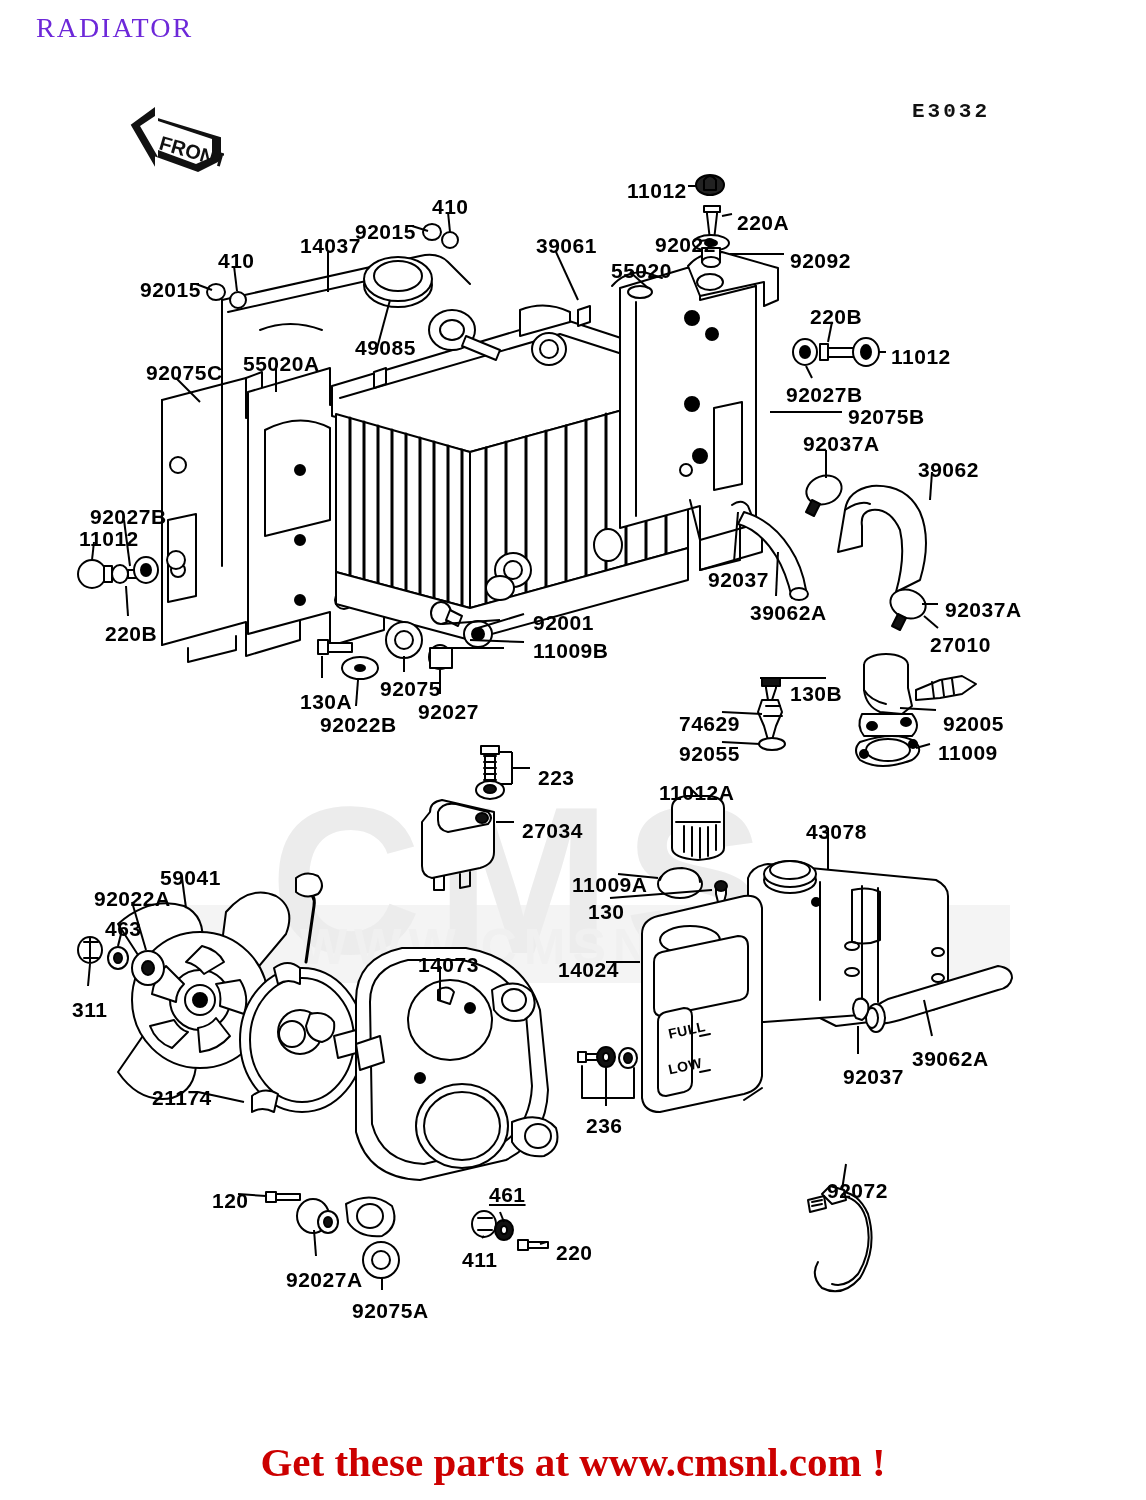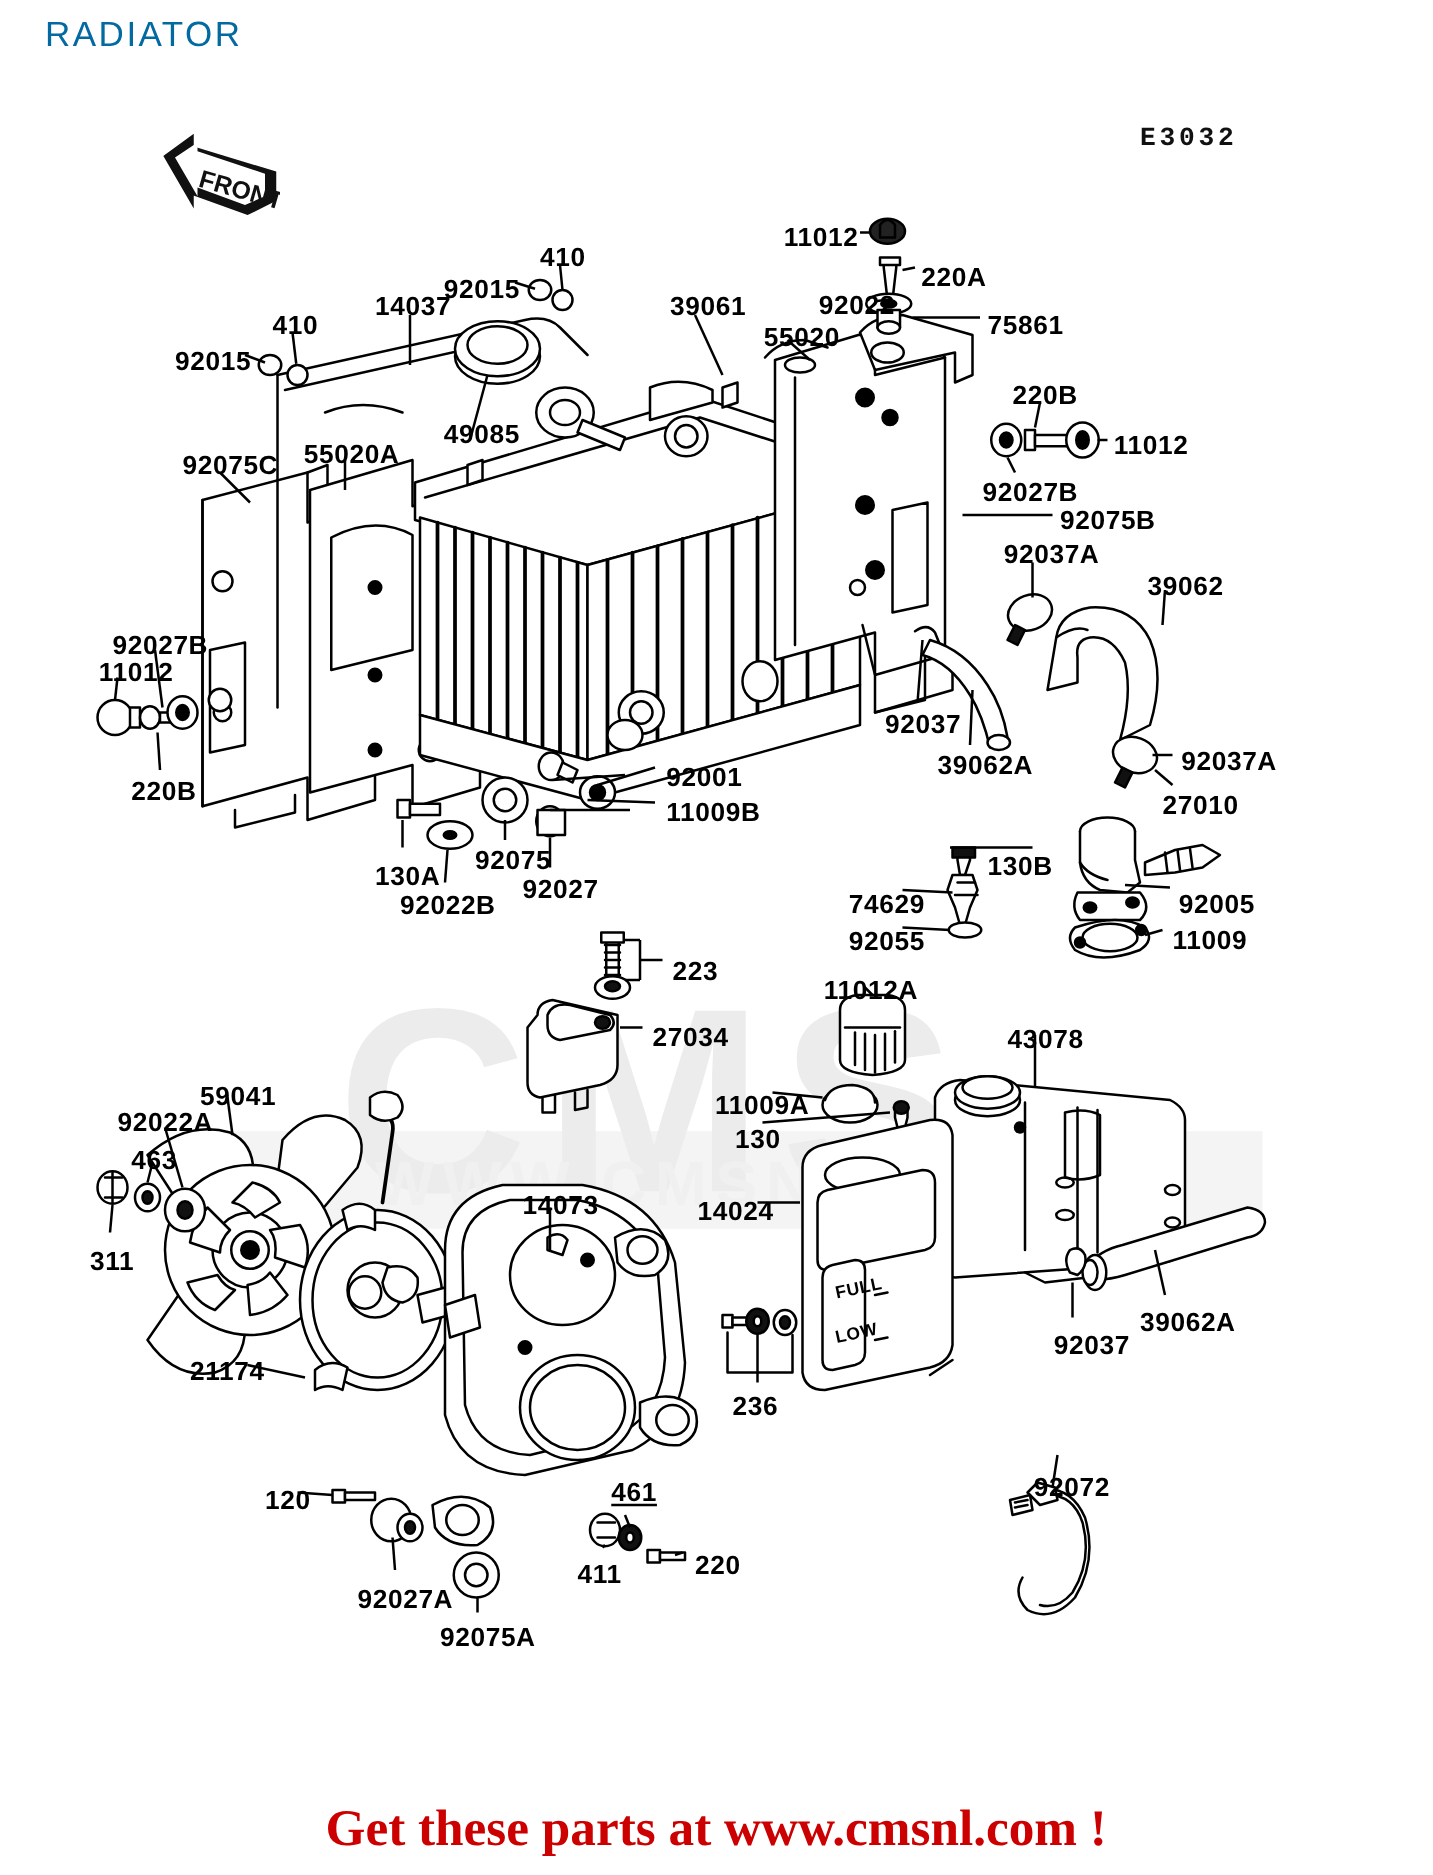--- a/index.html
+++ b/index.html
@@ -1,21 +1,21 @@
 <!DOCTYPE html>
 <html><head>
 <meta charset="utf-8">
 <style>
   html,body{margin:0;padding:0;background:#ffffff;}
   body{width:1146px;height:1500px;position:relative;overflow:hidden;
        font-family:"Liberation Sans", sans-serif;}
   #stage{position:absolute;left:0;top:0;width:1146px;height:1500px;background:#fff;}
 
   .page-title{position:absolute;left:36px;top:12px;font-size:28px;letter-spacing:2px;
-       color:#0369a1;font-family:Liberation Sans, sans-serif;}
+       color:#6d28d9;font-family:Liberation Serif, serif;}
 
   .diagram-code{position:absolute;left:912px;top:100px;font-size:21px;color:#111;
        font-family:"Liberation Mono","DejaVu Sans Mono",monospace;letter-spacing:3px;font-weight:700;}
 
   .footer-cta{position:absolute;left:0;top:1438px;width:1146px;text-align:center;
        font-size:41px;color:#cc0000;font-family:"Liberation Serif",serif;font-weight:700;}
 
   
   .lbl{position:absolute;font-size:21px;font-weight:700;color:#000;
        font-family:"Liberation Sans",sans-serif;white-space:nowrap;letter-spacing:.5px;}
@@ -431,21 +431,21 @@
   <div id="callout-layer">
       <div class="lbl" style="left: 140px; top: 278px;">92015</div>
       <div class="lbl" style="left: 218px; top: 249px;">410</div>
       <div class="lbl" style="left: 300px; top: 234px;">14037</div>
       <div class="lbl" style="left: 355px; top: 220px;">92015</div>
       <div class="lbl" style="left: 432px; top: 195px;">410</div>
       <div class="lbl" style="left: 536px; top: 234px;">39061</div>
       <div class="lbl" style="left: 627px; top: 179px;">11012</div>
       <div class="lbl" style="left: 737px; top: 211px;">220A</div>
       <div class="lbl" style="left: 655px; top: 233px;">92022</div>
-      <div class="lbl" style="left: 790px; top: 249px;">75861</div>
+      <div class="lbl" style="left: 790px; top: 249px;">92092</div>
       <div class="lbl" style="left: 611px; top: 259px;">55020</div>
       <div class="lbl" style="left: 810px; top: 305px;">220B</div>
       <div class="lbl" style="left: 891px; top: 345px;">11012</div>
       <div class="lbl" style="left: 786px; top: 383px;">92027B</div>
       <div class="lbl" style="left: 848px; top: 405px;">92075B</div>
       <div class="lbl" style="left: 803px; top: 432px;">92037A</div>
       <div class="lbl" style="left: 918px; top: 458px;">39062</div>
       <div class="lbl" style="left: 146px; top: 361px;">92075C</div>
       <div class="lbl" style="left: 243px; top: 352px;">55020A</div>
       <div class="lbl" style="left: 355px; top: 336px;">49085</div>

